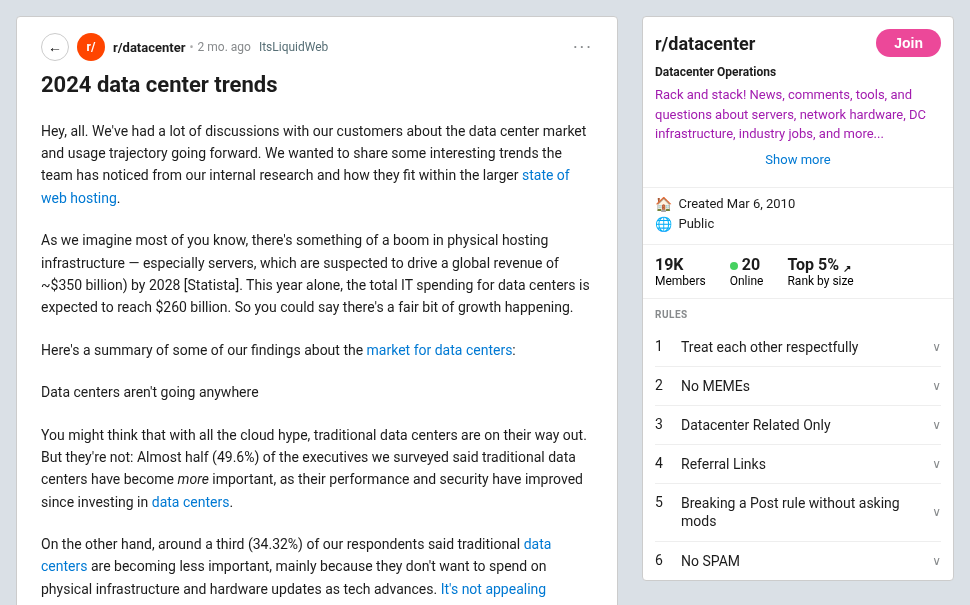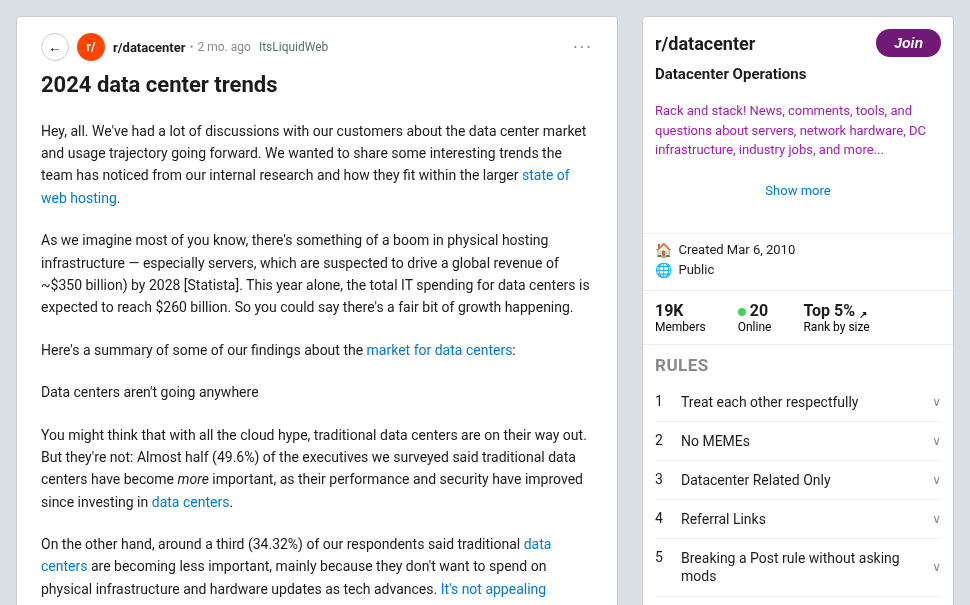--- a/index.html
+++ b/index.html
@@ -27,40 +27,40 @@
     .post-body em { font-style: italic; }
     .section-heading { font-weight: 400; font-size: 14px; margin-bottom: 8px; margin-top: 6px; }
 
     
     .sidebar { width: 312px; flex-shrink: 0; }
 
     .sidebar-card { background: #fff; border-radius: 4px; border: 1px solid #ccc; overflow: hidden; }
 
     .sidebar-header { display: flex; justify-content: space-between; align-items: center; padding: 12px 12px 8px 12px; }
     .sidebar-title { font-size: 18px; font-weight: 700; }
-    .join-btn { background: #701a75; color: white; border: none; border-radius: 20px; padding: 6px 18px; font-size: 14px; font-weight: 700; cursor: pointer; font-style: italic; }
+    .join-btn { background: #ec4899; color: white; border: none; border-radius: 20px; padding: 6px 18px; font-size: 14px; font-weight: 700; cursor: pointer; }
 
     .sidebar-body { padding: 0 12px 12px 12px; }
-    .sidebar-desc-title { font-weight: 700; font-size: 15px; margin-bottom: 18px; }
+    .sidebar-desc-title { font-weight: 700; font-size: 12px; margin-bottom: 6px; }
     .sidebar-desc { font-size: 13px; color: #a21caf; line-height: 1.5; }
-    .show-more { color: #0079d3; font-size: 13px; cursor: pointer; text-align: center; display: block; margin: 23px 0; text-decoration: none; }
+    .show-more { color: #0079d3; font-size: 13px; cursor: pointer; text-align: center; display: block; margin: 8px 0; text-decoration: none; }
 
     .sidebar-meta { padding: 8px 12px; border-top: 1px solid #eee; }
     .meta-row { display: flex; align-items: center; gap: 6px; font-size: 13px; color: #1c1c1c; margin-bottom: 4px; }
     .meta-icon { font-size: 14px; color: #878a8c; }
 
-    .stats-row { display: flex; gap: 32px; padding: 10px 12px; border-top: 1px solid #eee; }
+    .stats-row { display: flex; gap: 24px; padding: 10px 12px; border-top: 1px solid #eee; }
     .stat-item { display: flex; flex-direction: column; }
     .stat-value { font-size: 16px; font-weight: 700; }
     .stat-label { font-size: 12px; color: #000000; }
     .online-dot { display: inline-block; width: 8px; height: 8px; background: #46d160; border-radius: 50%; margin-right: 4px; }
     .top-label { display: flex; align-items: flex-end; gap: 4px; }
 
     .rules-section { border-top: 1px solid #eee; padding: 10px 12px 0 12px; }
-    .rules-title { font-size: 17px; font-weight: 700; color: #878a8c; letter-spacing: 0.5px; margin-bottom: 8px; text-transform: uppercase; }
+    .rules-title { font-size: 10px; font-weight: 700; color: #878a8c; letter-spacing: 0.5px; margin-bottom: 8px; text-transform: uppercase; }
 
     .rule-item { display: flex; align-items: center; justify-content: space-between; padding: 10px 0; border-bottom: 1px solid #eee; cursor: pointer; }
     .rule-item:last-child { border-bottom: none; }
     .rule-left { display: flex; align-items: flex-start; gap: 10px; }
     .rule-num { font-size: 14px; color: #1c1c1c; min-width: 16px; }
     .rule-text { font-size: 14px; color: #1c1c1c; line-height: 1.3; }
     .rule-chevron { color: #878a8c; font-size: 12px; flex-shrink: 0; }
 
     .time-ago { color: #878a8c; }
   </style>

